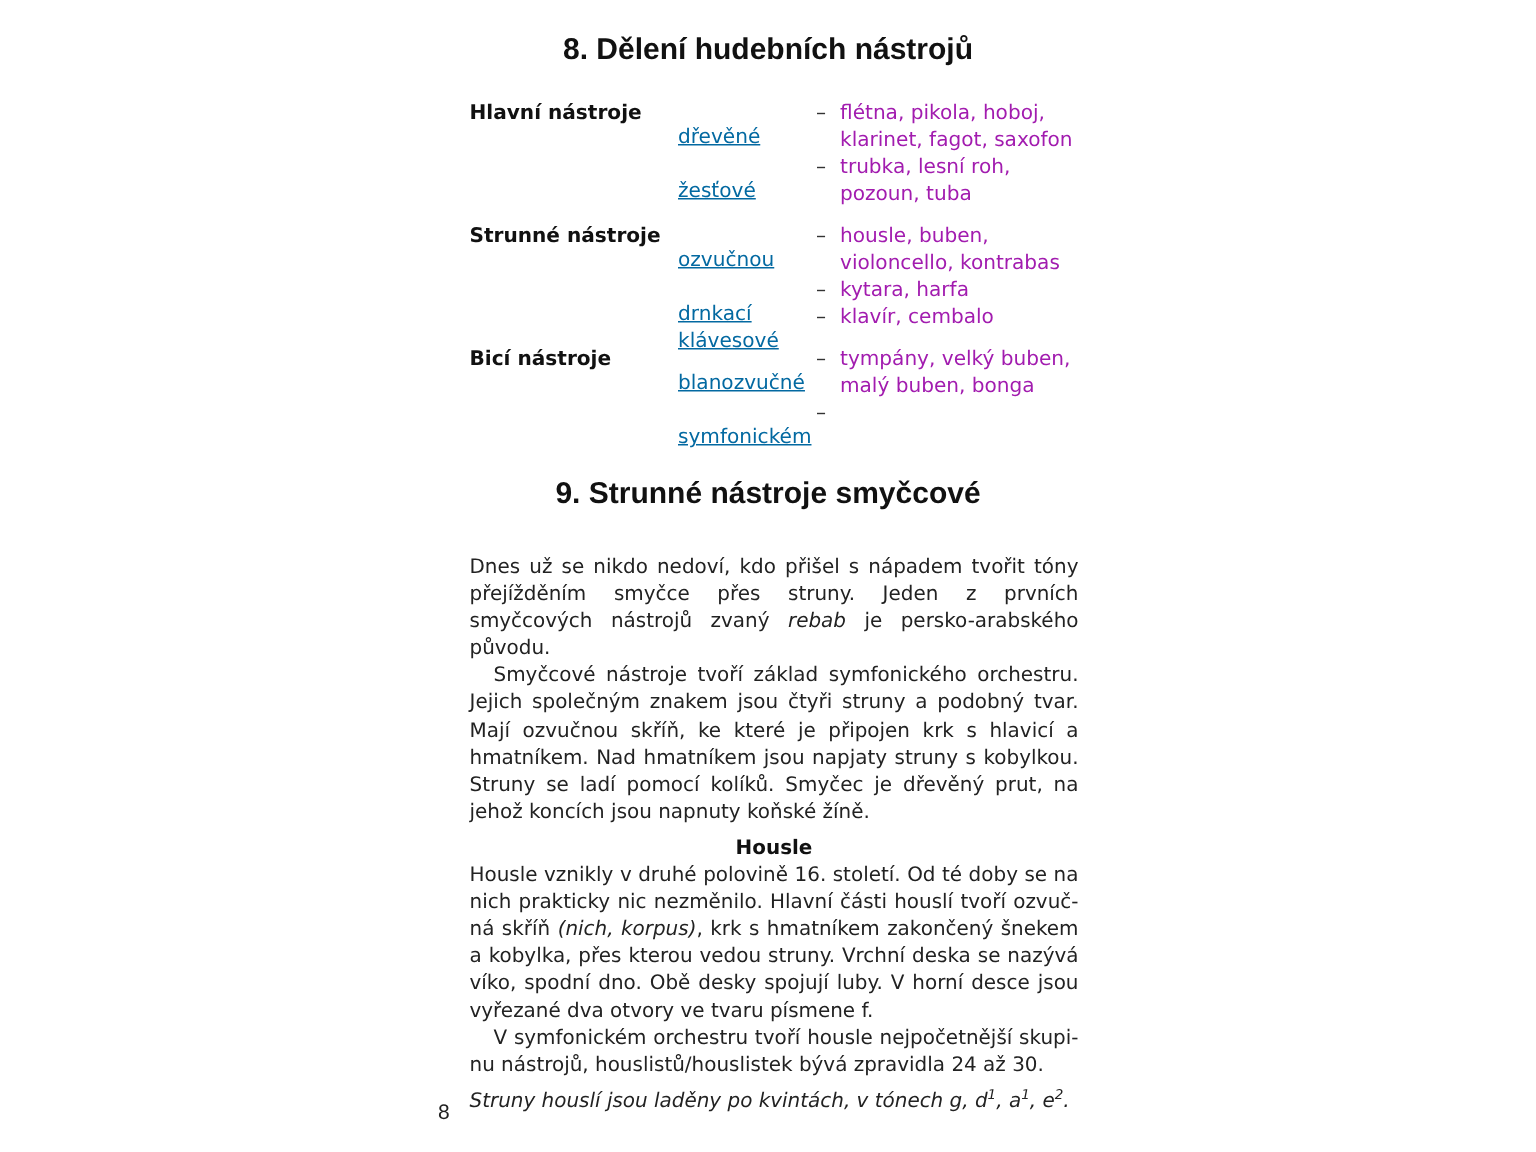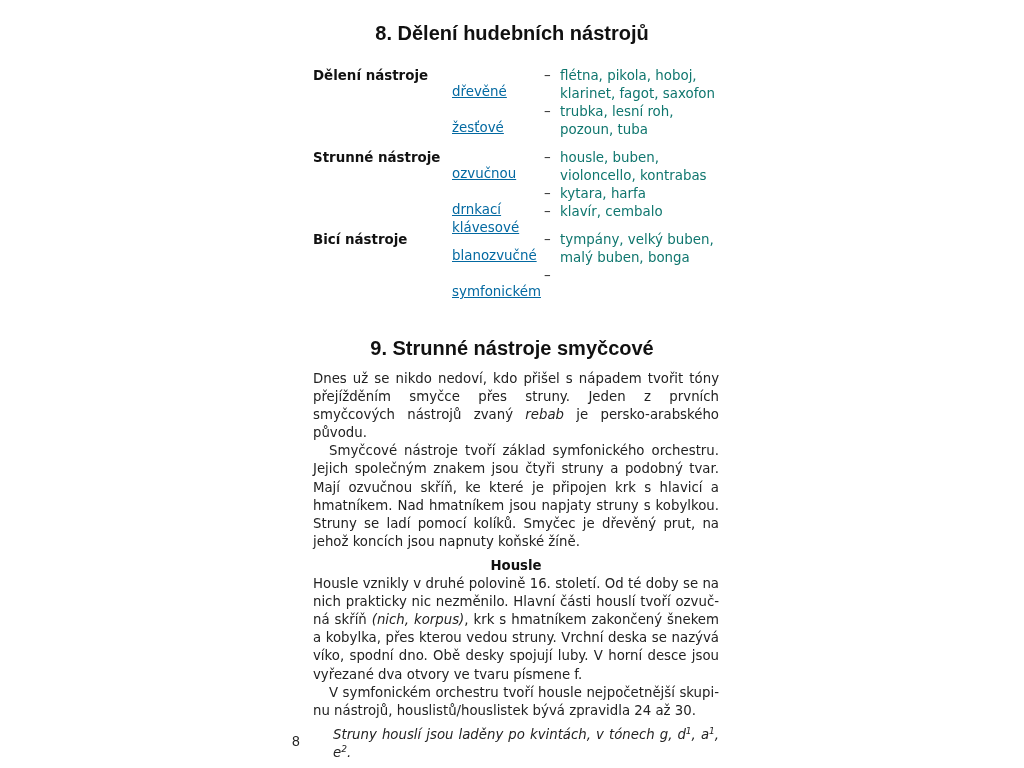--- a/index.html
+++ b/index.html
@@ -1,45 +1,45 @@
 <!DOCTYPE html>
 <html><head>
 <meta charset="utf-8">
 <style>
   html, body { margin:0; padding:0; background:#ffffff; }
   body { width:1024px; height:768px; position:relative; overflow:hidden; color:#1a1a1a; }
   .page { position:absolute; left:0; top:0; width:1024px; height:568px; }
   .h1 { position:absolute; left:300px; width:424px; text-align:center; font-family:"Liberation Sans", sans-serif; font-weight:bold; font-size:20px; color:#111; }
   .h1a { top:22px; }
-  .h1b { top:337px; }
+  .h1b { top:318px; }
   .cls { position:absolute; left:313px; top:67px; width:420px; font-family:"DejaVu Sans", sans-serif; font-size:13.4px; line-height:18px; }
   .grp { position:relative; margin-bottom:10px; }
   .grp .cat { position:absolute; left:0; top:0; font-weight:bold; color:#111; }
   .sub { position:relative; min-height:18px; }
   .sub .kind { position:absolute; left:139px; top:16px; color:#0369a1;text-decoration:underline; }
   .sub .dash { position:absolute; left:231px; top:0; color:#333; }
-  .sub .items { margin-left:247px; color:#0f766e; width:170px; }
+  .sub .items { margin-left:247px; color:#a21caf; width:170px; }
   .body { position:absolute; left:313px; top:370px; width:406px; font-family:"DejaVu Sans", sans-serif; font-size:13.3px; line-height:18.1px; color:#222; }
   .body p { margin:0; text-align:justify; text-align-last:left; }
   .body p.ind { text-indent:16px; }
   .body .sub-h { text-align:center; font-weight:bold; margin:6px 0 0 0; color:#111; }
-  .body .note { font-style:italic; margin-top:6px;margin-left:20px; }
+  .body .note { font-style:italic; margin-top:6px; }
   .pnum { position:absolute; left:292px; top:733px; font-family:"Liberation Sans", sans-serif; font-size:14px; color:#222; }
   sup { font-size:9px; line-height:0; }
 </style>
 </head>
 <body>
 
 <div class="page">
 
   <div class="h1 h1a">8. Dělení hudebních nástrojů</div>
 
   <div class="cls">
     <div class="grp">
-      <div class="cat">Dělení nástroje</div>
+      <div class="cat">Hlavní nástroje</div>
       <div class="sub">
         <span class="kind">dřevěné</span>
         <span class="dash">–</span>
         <div class="items">
           <div>flétna, pikola, hoboj,</div>
           <div>klarinet, fagot, saxofon</div>
         </div>
       </div>
       <div class="sub">
         <span class="kind">žesťové</span>

